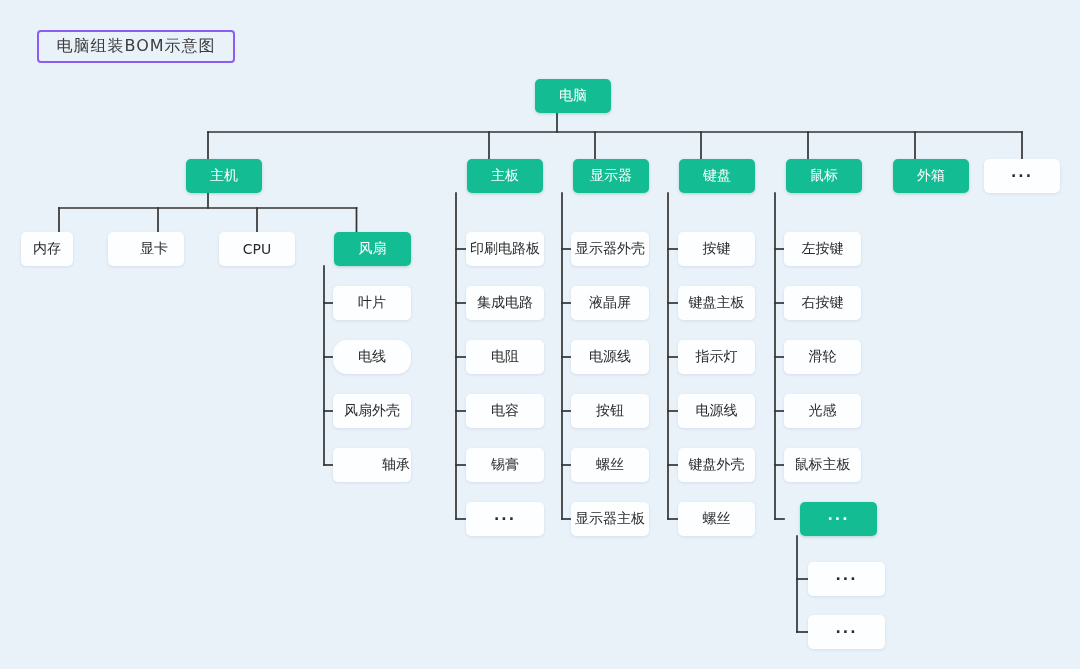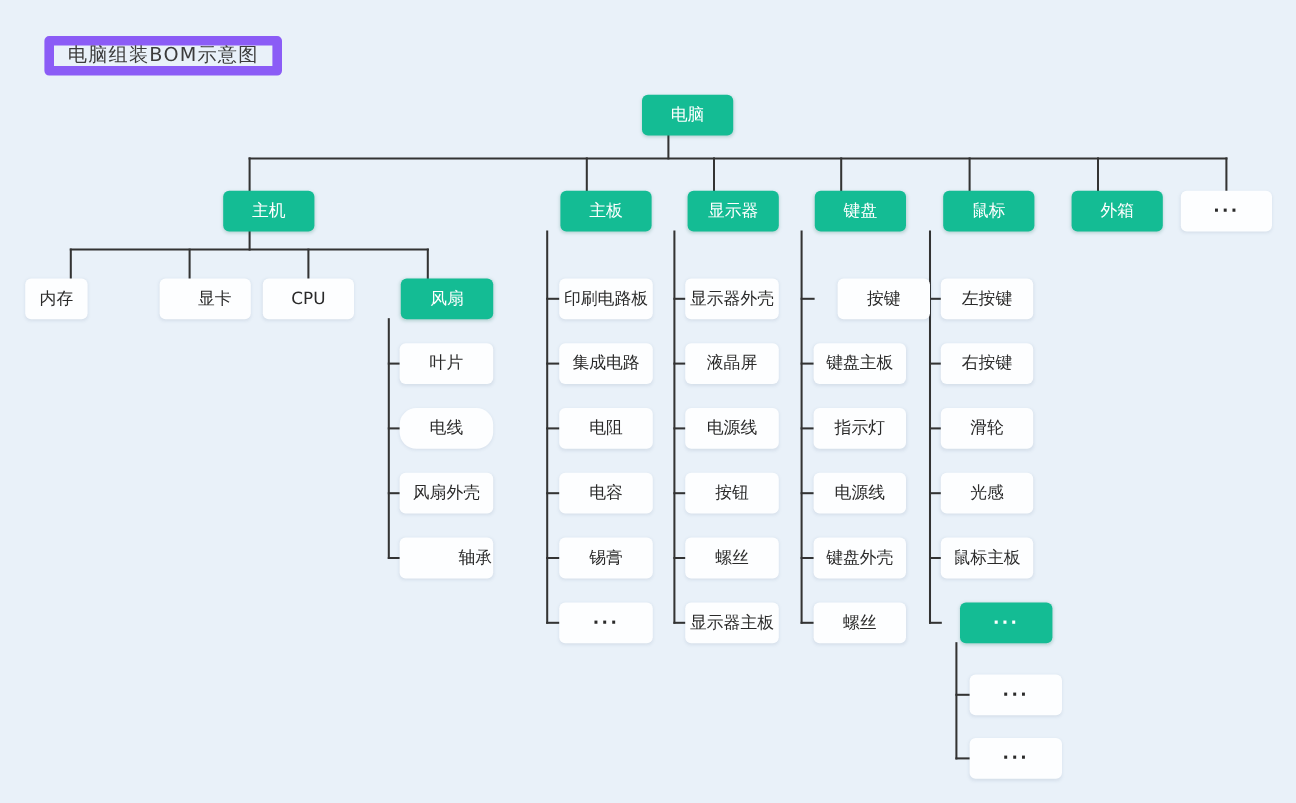--- a/index.html
+++ b/index.html
@@ -6,21 +6,21 @@
   body {
     width:1080px; height:669px;
     background:#e9f1f9;
     font-family:"DejaVu Sans","Liberation Sans",sans-serif;
     position:relative; overflow:hidden;
   }
   .stage { position:absolute; left:0; top:0; width:1080px; height:669px; }
   svg.wires { position:absolute; left:0; top:0; }
   .title-box {
     position:absolute; left:37px; top:30px; width:198px; height:33px;
-    border:8px solid #8b5cf6; border-radius:4px; box-sizing:border-box;
+    border:2px solid #8b5cf6; border-radius:4px; box-sizing:border-box;
     display:flex; align-items:center; justify-content:center;
     font-size:16px; color:#3c3c3c; letter-spacing:1px;
     background:transparent;
   }
   .node {
     position:absolute; box-sizing:border-box;
     display:flex; align-items:center; justify-content:center;
     border-radius:5px; font-size:14px; white-space:nowrap;
     cursor:default;
   }
@@ -118,21 +118,21 @@
       </div>
       <div class="node green" style="left: 877px; top: 159px; width: 76px; height: 34px;">
         <span>外箱</span>
       </div>
       <div class="node white" style="left: 984px; top: 159px; width: 76px; height: 34px;">
         <span class="dots">···</span>
       </div>
       <div class="node white" style="left: 21px; top: 232px; width: 52px; height: 34px;">
         <span>内存</span>
       </div>
-      <div class="node white" style="left: 133px; top: 232px; width: 76px; height: 34px; padding-left: 16px;">
+      <div class="node white" style="left: 108px; top: 232px; width: 76px; height: 34px; padding-left: 16px;">
         <span>显卡</span>
       </div>
       <div class="node white" style="left: 219px; top: 232px; width: 76px; height: 34px;">
         <span>CPU</span>
       </div>
       <div class="node green" style="left: 318px; top: 232px; width: 77px; height: 34px;">
         <span>风扇</span>
       </div>
       <div class="node white" style="left: 333px; top: 286px; width: 78px; height: 34px;">
         <span>叶片</span>
@@ -175,21 +175,21 @@
       </div>
       <div class="node white" style="left: 571px; top: 394px; width: 78px; height: 34px;">
         <span>按钮</span>
       </div>
       <div class="node white" style="left: 571px; top: 448px; width: 78px; height: 34px;">
         <span>螺丝</span>
       </div>
       <div class="node white" style="left: 571px; top: 502px; width: 78px; height: 34px;">
         <span>显示器主板</span>
       </div>
-      <div class="node white" style="left: 678px; top: 232px; width: 77px; height: 34px; margin-left: 20px;">
+      <div class="node white" style="left: 678px; top: 232px; width: 77px; height: 34px;">
         <span>按键</span>
       </div>
       <div class="node white" style="left: 678px; top: 286px; width: 77px; height: 34px;">
         <span>键盘主板</span>
       </div>
       <div class="node white" style="left: 678px; top: 340px; width: 77px; height: 34px;">
         <span>指示灯</span>
       </div>
       <div class="node white" style="left: 678px; top: 394px; width: 77px; height: 34px;">
         <span>电源线</span>

